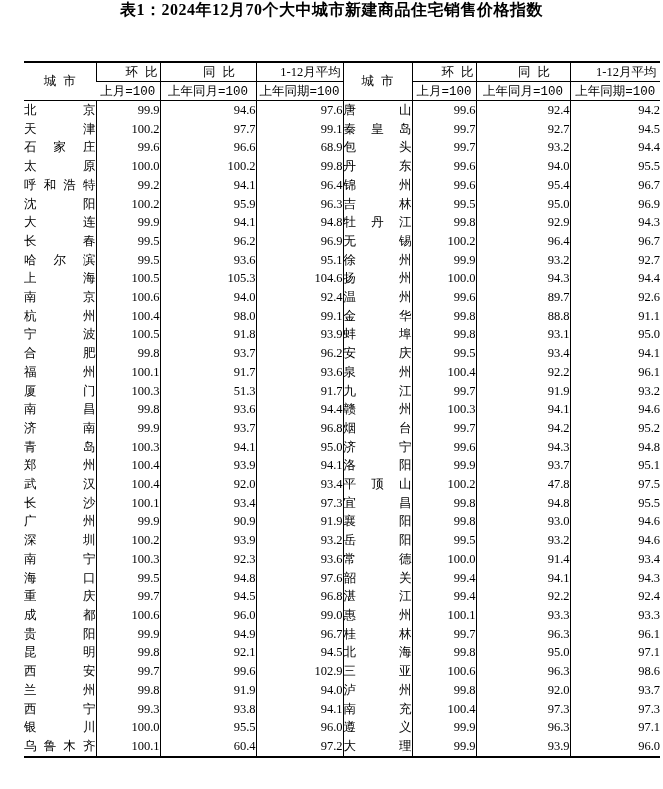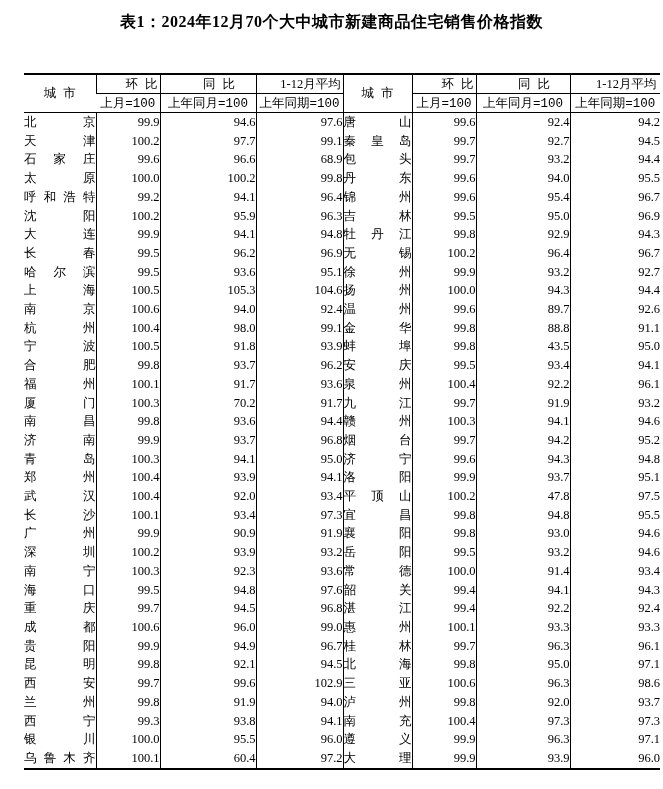--- a/index.html
+++ b/index.html
@@ -11,21 +11,20 @@
     height: 789px;
     overflow: hidden;
     font-family: "Liberation Serif", "DejaVu Serif", serif;
   }
   .page {
     position: relative;
     width: 663px;
     height: 789px;
   }
   .title {
-    padding-top: 12px;
     height: 19px;
     text-align: center;
     font-weight: bold;
     font-size: 16px;
     line-height: 19px;
     letter-spacing: 0.5px;
   }
   table.idx {
     border-collapse: collapse;
     table-layout: fixed;
@@ -358,21 +357,21 @@
           <td class="num">100.5</td>
           <td class="num">91.8</td>
           <td class="num">93.9</td>
           <td class="city">
             <div class="citywrap">
               <span>蚌</span>
               <span>埠</span>
             </div>
           </td>
           <td class="num">99.8</td>
-          <td class="num">43.5</td>
+          <td class="num">93.1</td>
           <td class="num">95.0</td>
         </tr>
         <tr>
           <td class="city">
             <div class="citywrap">
               <span>合</span>
               <span>肥</span>
             </div>
           </td>
           <td class="num">99.8</td>
@@ -409,21 +408,21 @@
           <td class="num">96.1</td>
         </tr>
         <tr>
           <td class="city">
             <div class="citywrap">
               <span>厦</span>
               <span>门</span>
             </div>
           </td>
           <td class="num">100.3</td>
-          <td class="num">70.2</td>
+          <td class="num">51.3</td>
           <td class="num">91.7</td>
           <td class="city">
             <div class="citywrap">
               <span>九</span>
               <span>江</span>
             </div>
           </td>
           <td class="num">99.7</td>
           <td class="num">91.9</td>
           <td class="num">93.2</td>

